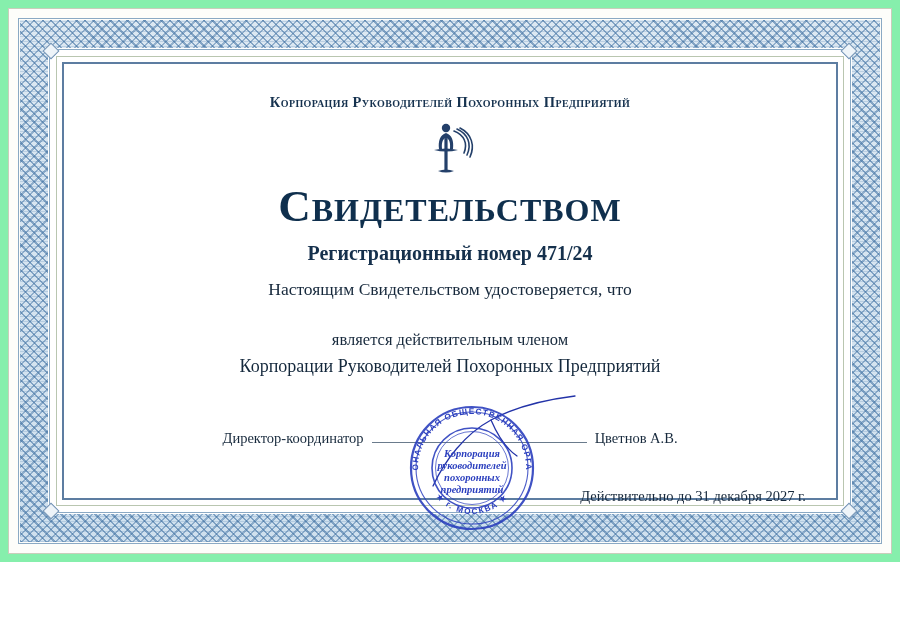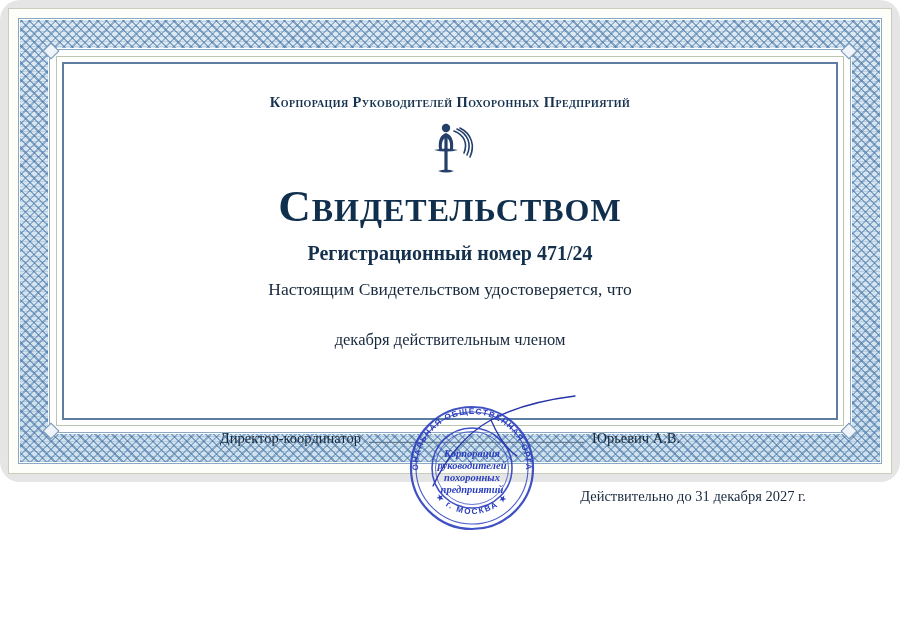--- a/index.html
+++ b/index.html
@@ -10,24 +10,23 @@
   body {
     width: 900px;
     height: 630px;
     font-family: "Liberation Serif", serif;
     overflow: hidden;
   }
 
   .certificate {
     position: relative;
     width: 900px;
-    height: 482px;
-    background: #e5e5e5;
-    box-sizing: border-box;
-    border-radius: 20px;
+    height: 562px;
+    background: #86efac;
+    box-sizing: border-box;
   }
 
   
   .frame-outer {
     position: absolute;
     left: 8px; top: 8px; right: 8px; bottom: 8px;
     border: 1px solid #c9cdbb;
     background: #fdfdfa;
     box-sizing: border-box;
   }
@@ -240,27 +239,28 @@
       </svg>
     </div>
 
     <div class="title">Свидетельством</div>
 
     <div class="reg-number">Регистрационный номер 471/24</div>
 
     <div class="hereby">Настоящим Свидетельством удостоверяется, что</div>
 
 
-    <div class="member-line-1">декабря действительным членом</div>
-
+    <div class="member-line-1">является действительным членом</div>
+
+    <div class="member-line-2">Корпорации Руководителей Похоронных Предприятий</div>
 
     <div class="signature-row">
       <span class="sig-label">Директор-координатор</span>
       <span class="sig-rule"></span>
-      <span class="sig-name">Юрьевич А.В.</span>
+      <span class="sig-name">Цветнов А.В.</span>
     </div>
 
     <svg class="signature-stroke" viewBox="0 0 215 110">
       <g fill="none" stroke="#2333a8" stroke-width="1.3" stroke-linecap="round">
         <path d="M8 96 C20 70, 40 44, 66 30 C88 18, 118 10, 150 6"></path>
         <path d="M66 30 C72 44, 80 58, 92 66"></path>
       </g>
     </svg>
 
     <div class="stamp">

